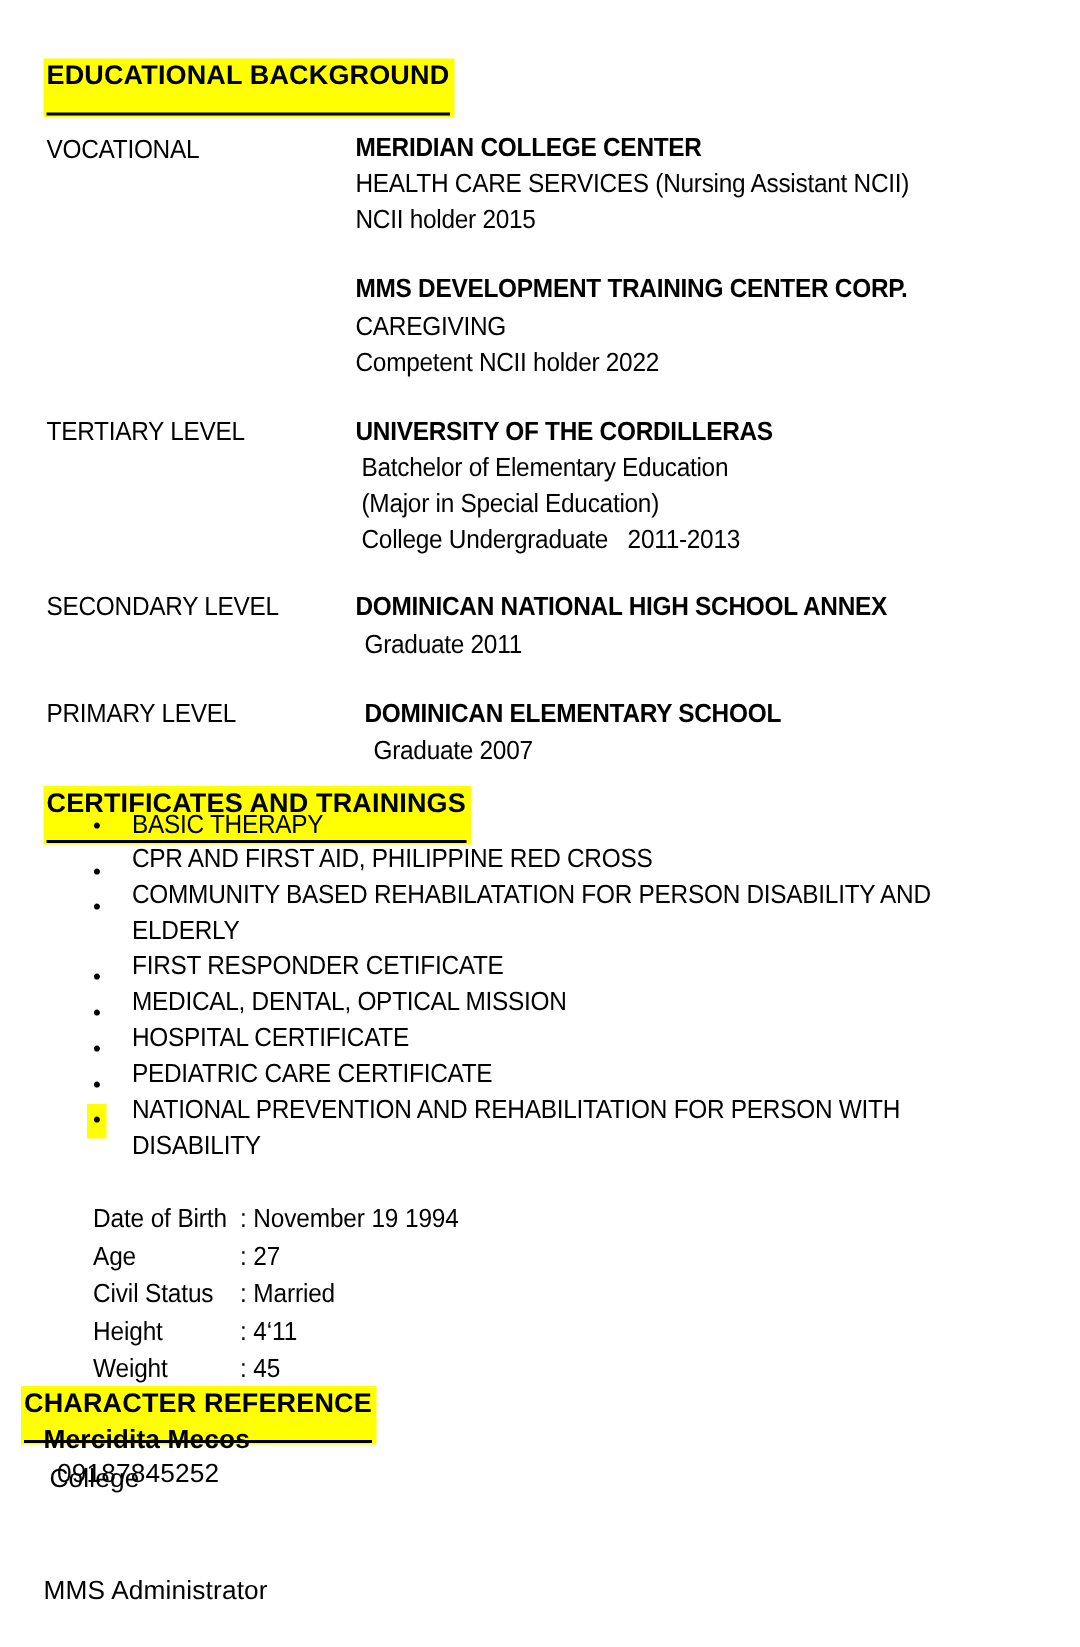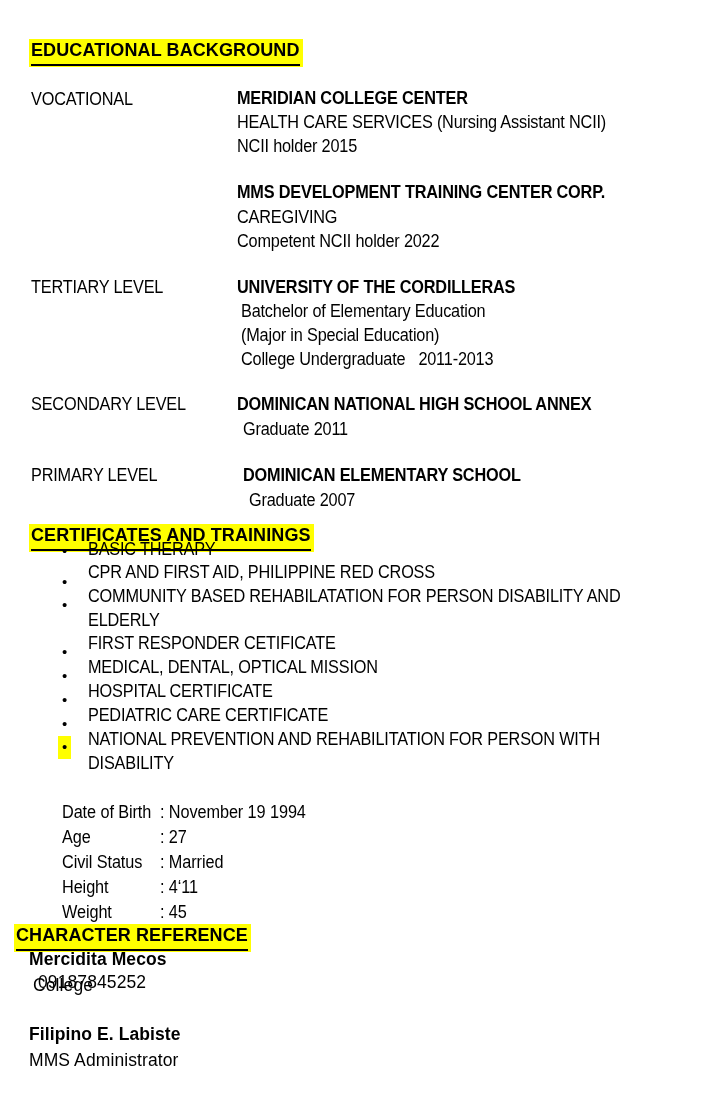--- a/index.html
+++ b/index.html
@@ -39,21 +39,21 @@
     background: #ffff00;
     font-weight: 700;
     font-size: 18px;
     letter-spacing: 0.1px;
     padding: 2px 3px 1px 2px;
     line-height: 1.05;
     white-space: nowrap;
   }
   .sect .u {
     border-bottom: 2px solid #000000;
-    padding-bottom: 4px;
+    padding-bottom: 15px;
     display: inline-block;
   }
 
   .lbl {
     font-size: 17.5px;
     font-weight: 400;
     letter-spacing: -0.2px;
   }
   .org {
     font-size: 17.5px;
@@ -188,16 +188,15 @@
   <div class="pd-value" style="left: 160px; top: 902px; transform-origin: left top; transform: scaleX(0.93);">: 45</div>
 
   <div class="sect" style="left:14px; top:924px;">
     <span class="u">CHARACTER REFERENCE</span>
   </div>
 
   <div class="ref b" style="left:29px; top:949px;">Mercidita Mecos</div>
   <div class="ref" style="left:33px; top:975px;">College</div>
   <div class="ref" style="left:38px; top:972px;">09187845252</div>
 
-  <div class="ref b" style="left:29px; top:1024px;">Filipino E. Labiste</div>
   <div class="ref" style="left:29px; top:1050px;">MMS Administrator</div>
 
 </div>
 
 </body></html>

